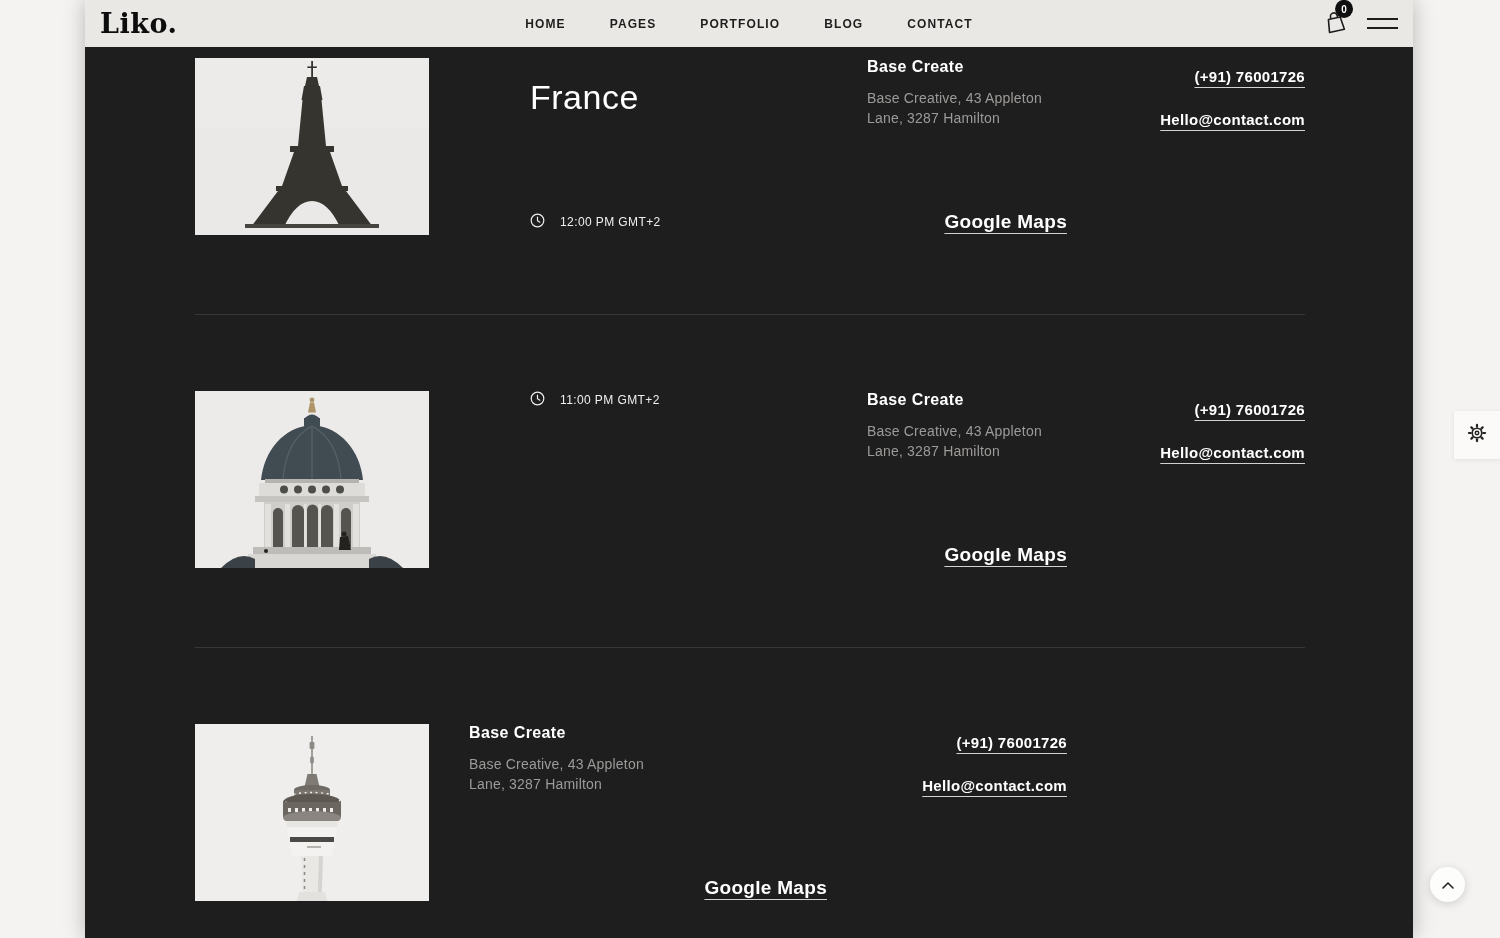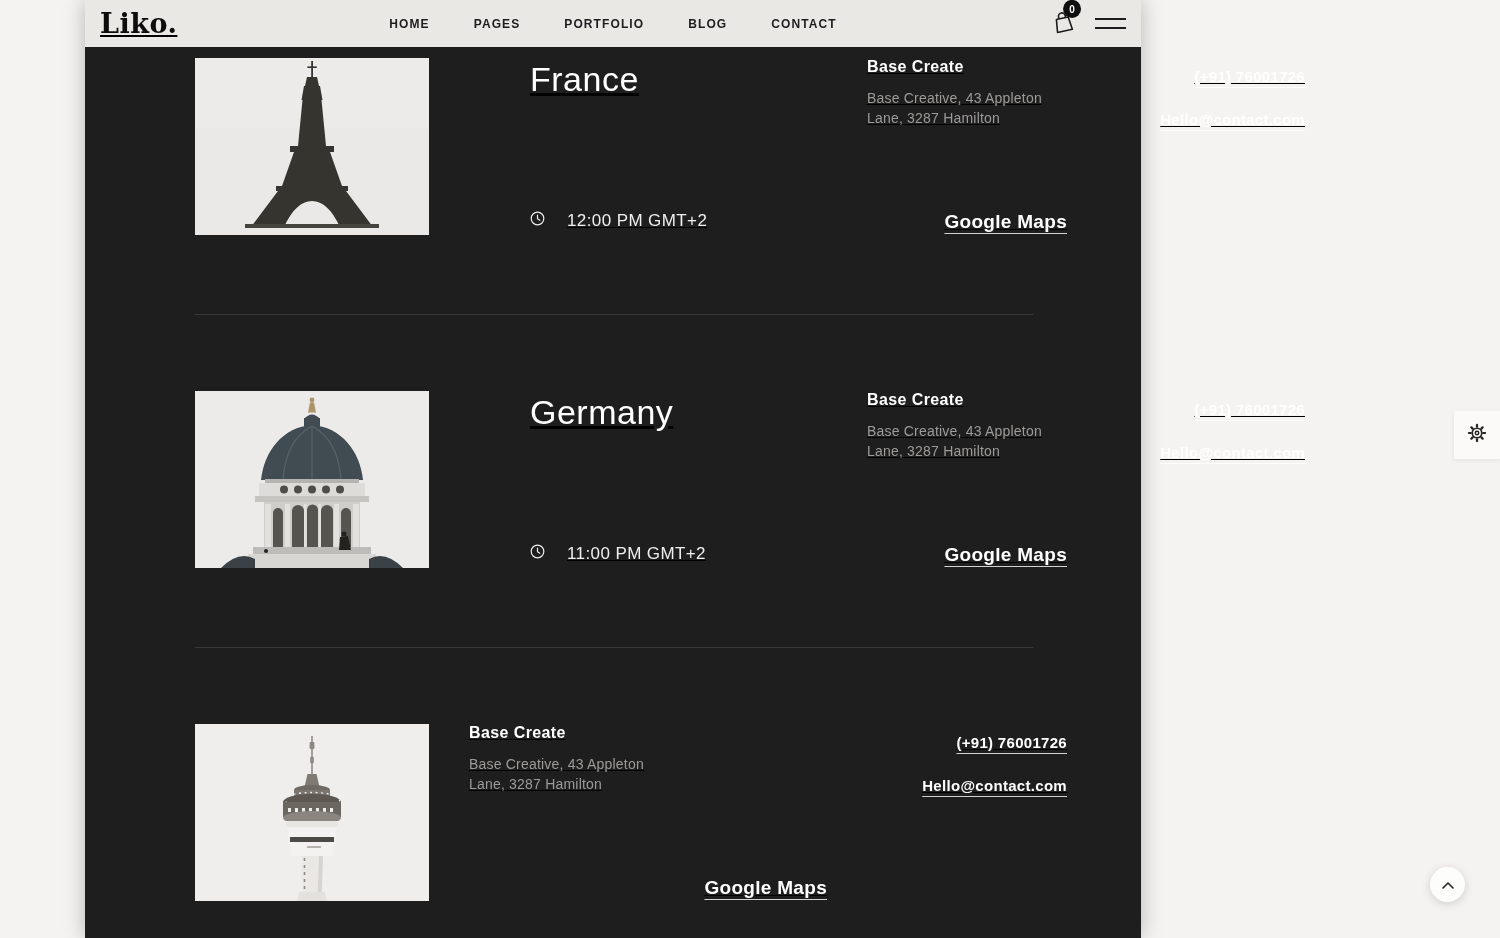--- a/index.html
+++ b/index.html
@@ -6,24 +6,23 @@
   html,body { width:1500px; height:938px; }
   body {
     position:relative;
     font-family:"Liberation Sans", sans-serif;
     background:#f4f3f1;
     overflow:hidden;
   }
   
   .frame {
     position:absolute; left:85px; top:0;
-    width:1056px; height:938px;
+    width:1328px; height:938px;
     background:#1f1e1e;
     box-shadow:0 0 20px rgba(0,0,0,.25);
-    text-decoration:underline;
   }
   
   .topbar {
     height:47px; background:#e9e8e5;
     display:flex; align-items:center;
     padding:0 15px; position:relative;
   }
   .logo {
     font-family:"DejaVu Serif", serif;
     font-weight:700; font-size:27px; color:#0d0d0d;
@@ -55,22 +54,22 @@
   .row {
     display:grid;
     grid-template-columns:234px 398px 240px 238px;
     padding:76px 0 72px;
   }
   .row.first { padding-top:11px; }
   .photo { width:234px; height:177px; overflow:hidden; }
   .photo svg { display:block; }
   .cell { height:177px; display:flex; flex-direction:column; justify-content:space-between; }
   .title-cell { padding-left:101px; padding-bottom:4px; }
-  .country { font-size:34px; font-weight:500; color:#ffffff; letter-spacing:.5px; margin-top:2px; }
-  .time { display:flex; align-items:center; gap:22px; color:#efefef; font-size:17px; letter-spacing:.4px; }
+  .country { font-size:34px; font-weight:500; color:#ffffff; letter-spacing:.5px; margin-top:20px; }
+  .time { display:flex; align-items:center; gap:15px; color:#efefef; font-size:12px; letter-spacing:.4px; }
   .info-cell { padding-left:40px; padding-bottom:2px; }
   .company { font-size:16px; font-weight:700; color:#ffffff; letter-spacing:.4px; }
   .address { margin-top:12px; color:#9c9b99; font-size:14px; line-height:1.45; letter-spacing:.2px; }
   .link {
     color:#ffffff; text-decoration:underline;
     text-decoration-thickness:1px; text-underline-offset:5px;
     text-decoration-color:rgba(255,255,255,.8);
   }
   .maps { font-size:19px; font-weight:700; letter-spacing:.3px;text-align:right; }
   .right-cell { justify-content:flex-start; align-items:flex-end; padding-top:3px;margin-top:7px; }
@@ -225,21 +224,20 @@
           <path d="M26 177 q18 -18 34 -9 l0 9 z" fill="#3a4248"></path>
           <path d="M208 177 q-18 -18 -34 -9 l0 9 z" fill="#3a4248"></path>
           <g fill="#23221f">
             <circle cx="149" cy="143" r="2.5"></circle>
             <path d="M145 146 l8 -1 l3 14 h-12 z"></path>
             <circle cx="71" cy="160" r="2"></circle>
           </g>
         </svg>
       </figure>
       <div class="cell title-cell">
-        <h2 class="country">Germany</h2>
         <div class="time">
           <span>
             <svg width="15" height="15" viewBox="0 0 15 15">
               <circle cx="7.5" cy="7.5" r="6.3" fill="none" stroke="#efefef" stroke-width="1.2"></circle>
               <path d="M7.5 4.1 V7.7 L9.8 9.2" fill="none" stroke="#efefef" stroke-width="1.2" stroke-linecap="round"></path>
             </svg>
           </span>
           <span>11:00 PM GMT+2</span>
         </div>
       </div>

